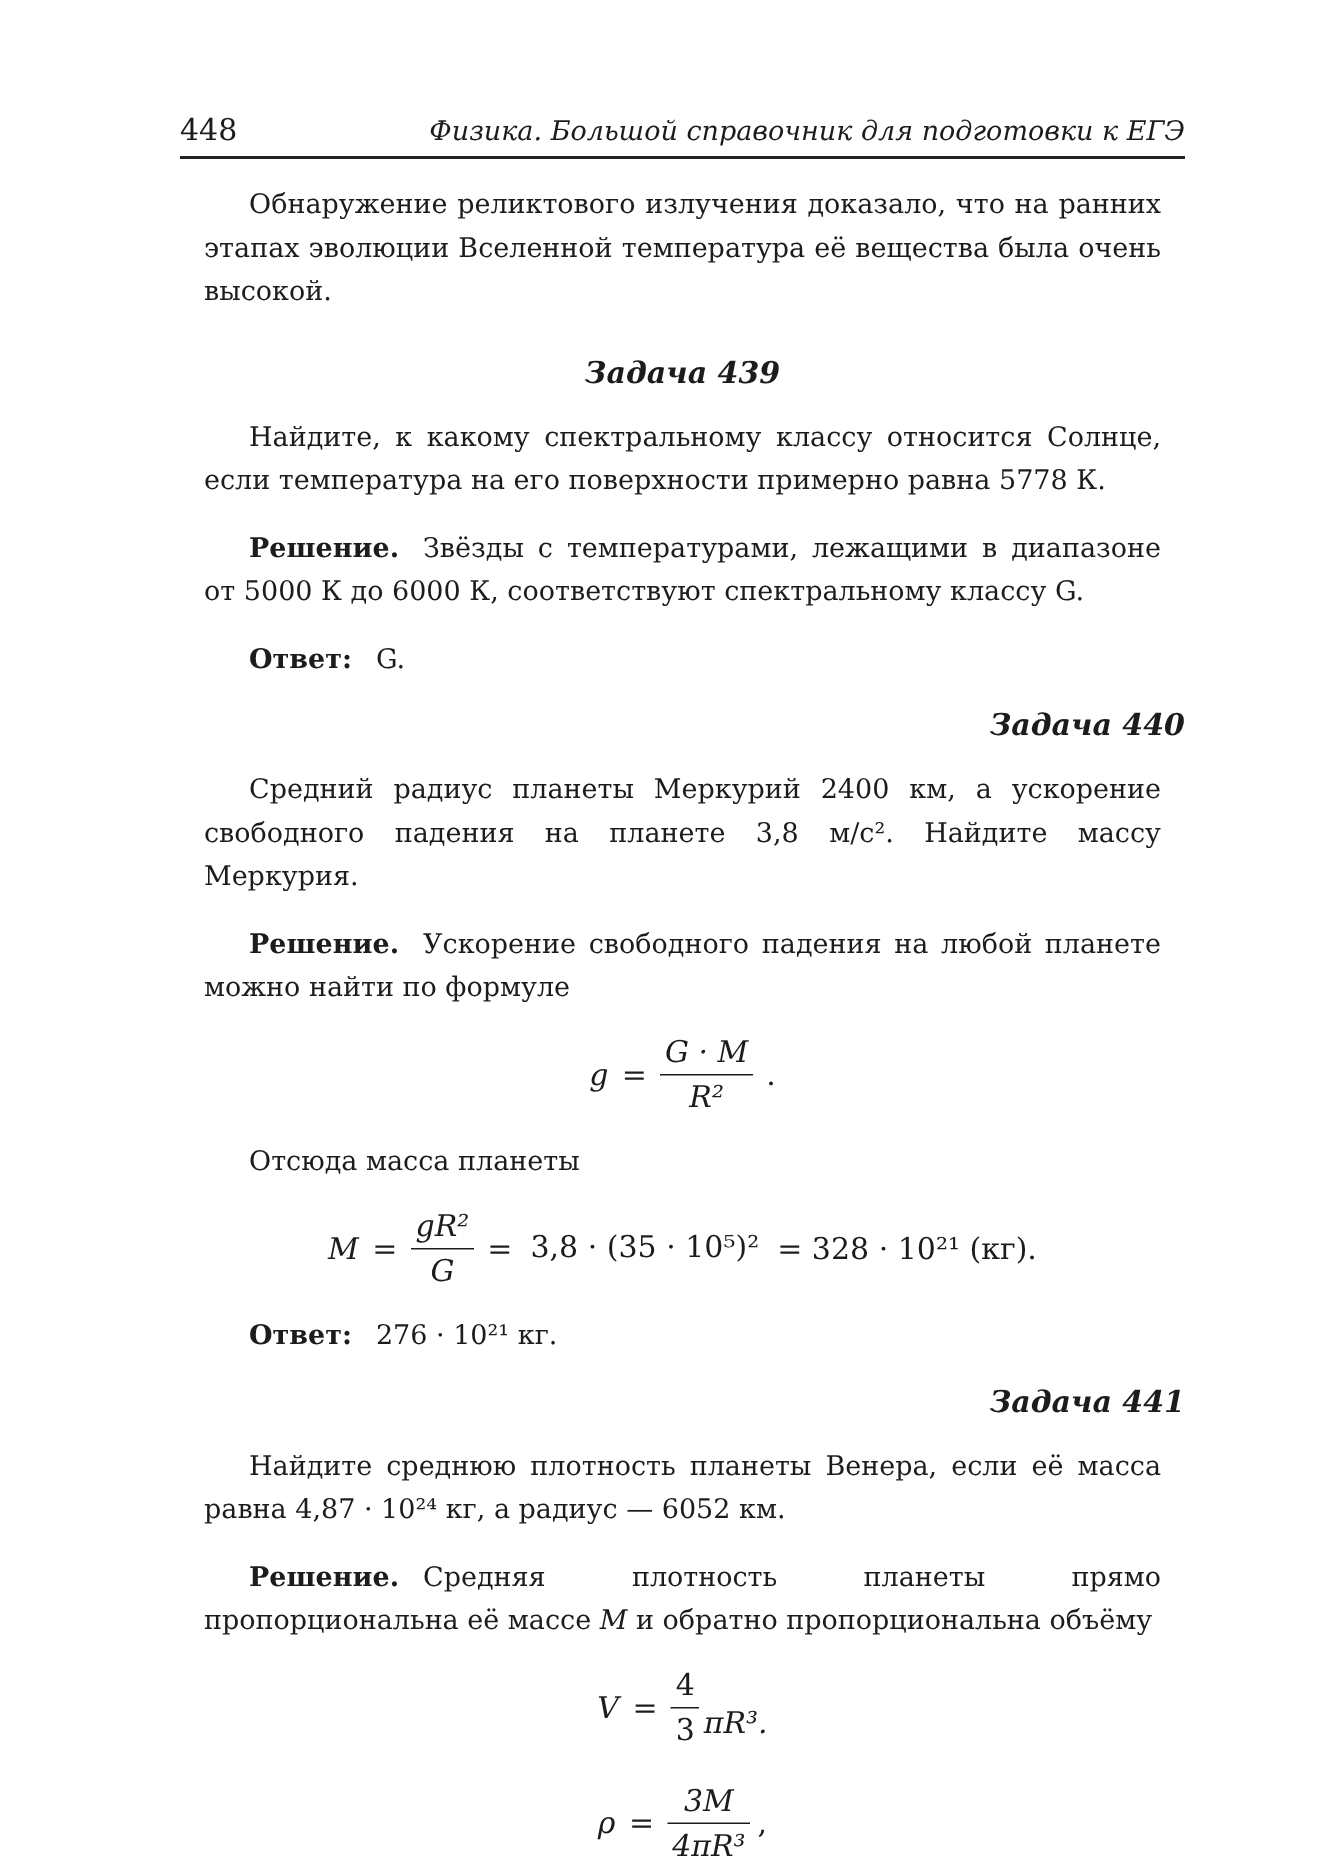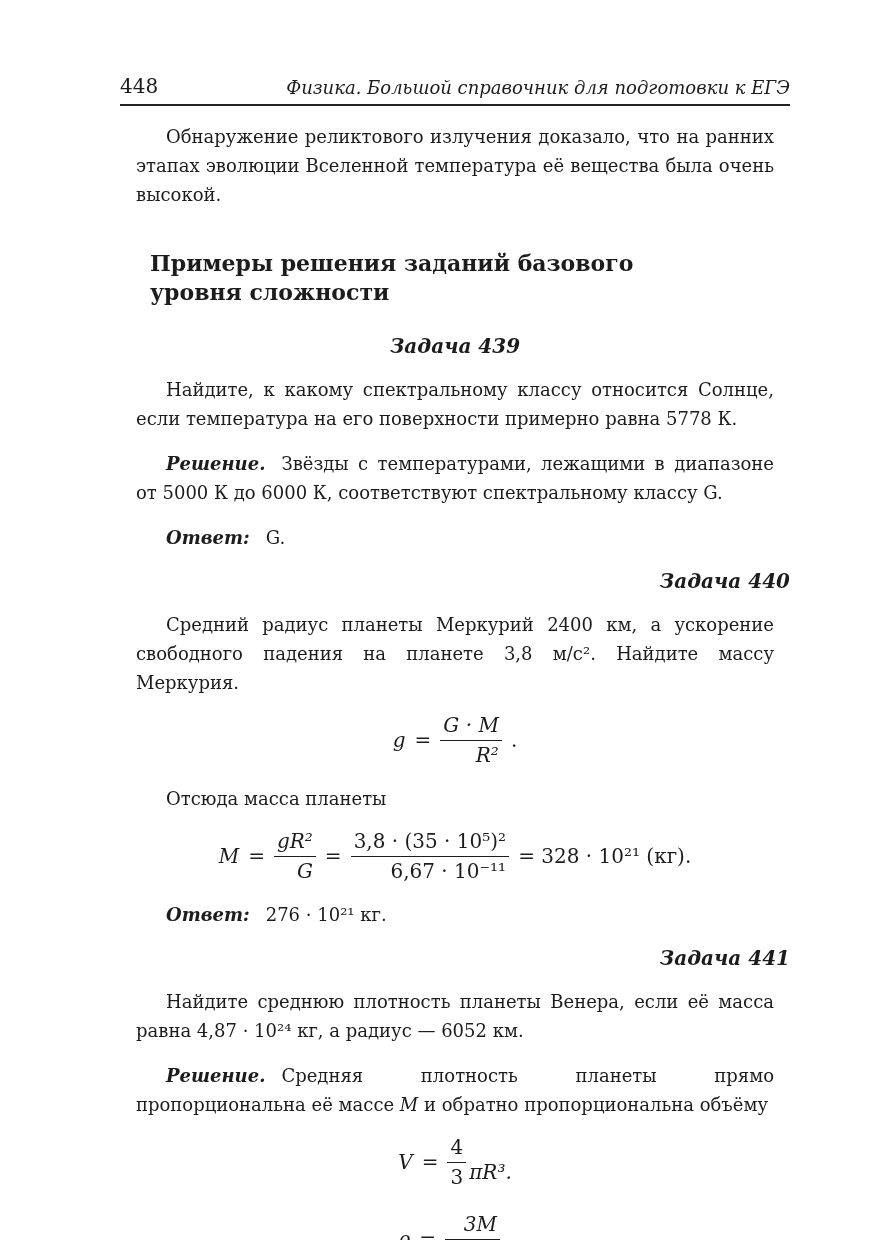--- a/index.html
+++ b/index.html
@@ -52,65 +52,64 @@
     font-weight: bold;
     font-style: italic;
     font-size: 20px;
     line-height: 26px;
     margin: 26px 0 0 0;
   }
   .tasktitle.tight { margin-top: 10px; text-align: right; }
   .statement { margin-top: 16px; }
   .label {
     font-weight: bold;
-    font-style: italic;
     margin-right: 16px;
   }
   .formula {
     text-align: center;
     font-size: 20px;
     line-height: 1.25;
     margin: 10px 0 6px 0;
   }
   .f-row {
     display: inline-flex;
     align-items: center;
     gap: 9px;
   }
   .frac {
     display: inline-block;
-    text-align: right;
+    text-align: center;
     vertical-align: middle;
   }
   .frac .num { display: block; padding: 0 3px 2px 3px; }
   .frac .den { display: block; border-top: 1.5px solid #1c1c1c; padding: 2px 3px 0 3px; }
   .var { font-style: italic; }
   .upright { font-style: normal; }
 </style>
 </head>
 <body>
 
 <div class="page">
 
   <div class="pagehead">
     <span class="pagenum">448</span>
     <span class="runtitle">Физика. Большой справочник для подготовки к ЕГЭ</span>
   </div>
 
   <p class="body intro">Обнаружение реликтового излучения доказало, что на ранних этапах эволюции Вселенной температура её вещества была очень высокой.</p>
 
-  <h2 class="section">Примеры решения заданий базового уровня сложности</h2>
 
   <p class="tasktitle">Задача 439</p>
   <p class="body statement">Найдите, к какому спектральному классу относится Солнце, если температура на его поверхности примерно равна 5778 К.</p>
   <p class="body"><span class="label">Решение.</span><span>Звёзды с температурами, лежащими в диапазоне от 5000 К до 6000 К, соответствуют спектральному классу G.</span></p>
   <p class="body"><span class="label">Ответ:</span><span>G.</span></p>
 
   <p class="tasktitle tight">Задача 440</p>
   <p class="body statement">Средний радиус планеты Меркурий 2400 км, а ускорение свободного падения на планете 3,8 м/с². Найдите массу Меркурия.</p>
+  <p class="body"><span class="label">Решение.</span><span>Ускорение свободного падения на любой планете можно найти по формуле</span></p>
 
   <div class="formula">
     <span class="f-row">
       <span class="var">g</span>
       <span>=</span>
       <span class="frac var">
         <span class="num">G · M</span>
         <span class="den">R²</span>
       </span>
       <span class="upright">.</span>
@@ -123,21 +122,20 @@
     <span class="f-row">
       <span class="var">M</span>
       <span>=</span>
       <span class="frac var">
         <span class="num">gR²</span>
         <span class="den">G</span>
       </span>
       <span>=</span>
       <span class="frac upright">
         <span class="num">3,8 · (35 · 10⁵)²</span>
-        <span class="den">6,67 · 10⁻¹¹</span>
       </span>
       <span class="upright">= 328 · 10²¹ (кг).</span>
     </span>
   </div>
 
   <p class="body"><span class="label">Ответ:</span><span>276 · 10²¹ кг.</span></p>
 
   <p class="tasktitle tight">Задача 441</p>
   <p class="body statement">Найдите среднюю плотность планеты Венера, если её масса равна 4,87 · 10²⁴ кг, а радиус — 6052 км.</p>
   <p class="body"><span class="label">Решение.</span><span>Средняя плотность планеты прямо пропорциональна её массе </span><span class="var">M</span><span> и обратно пропорциональна объёму</span></p>

